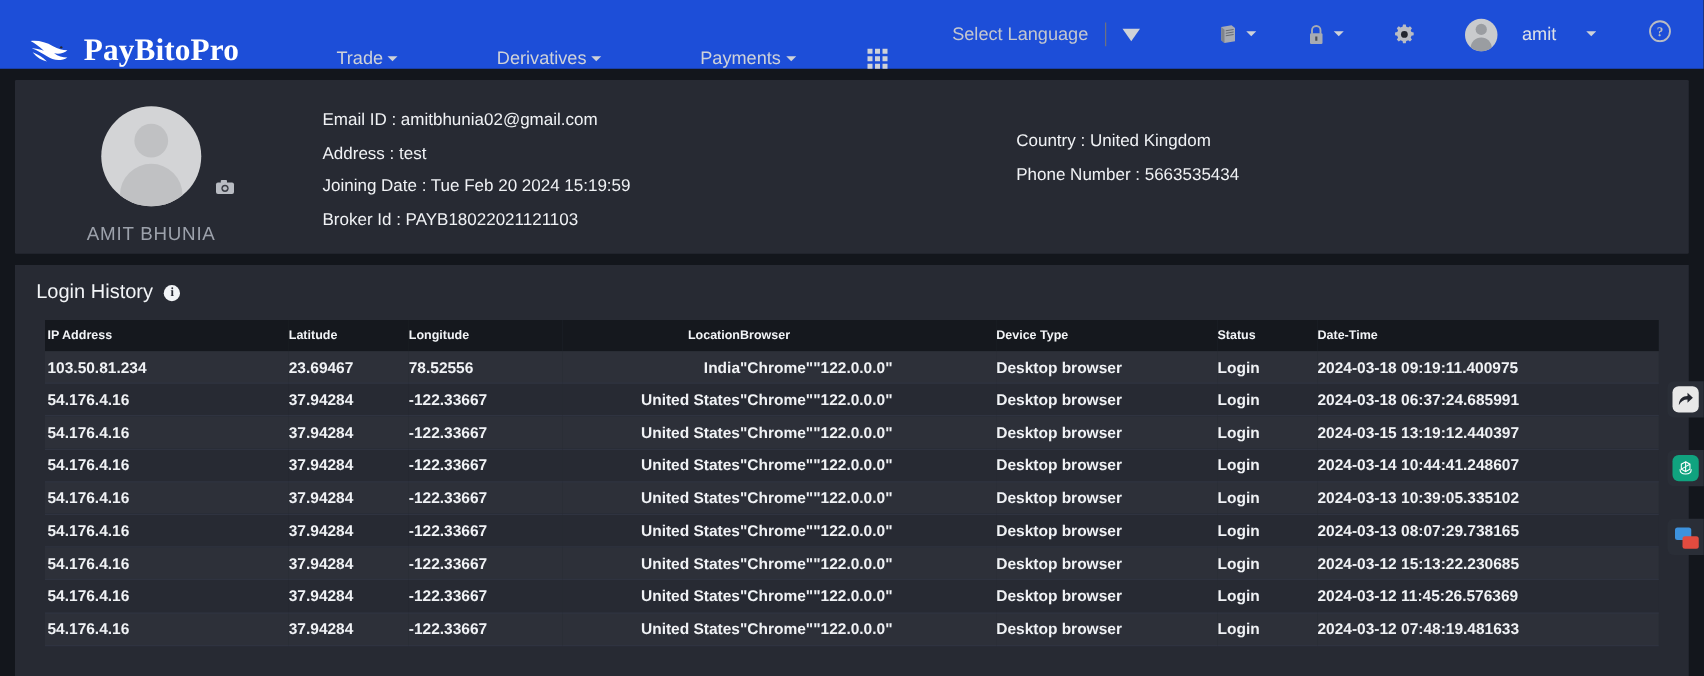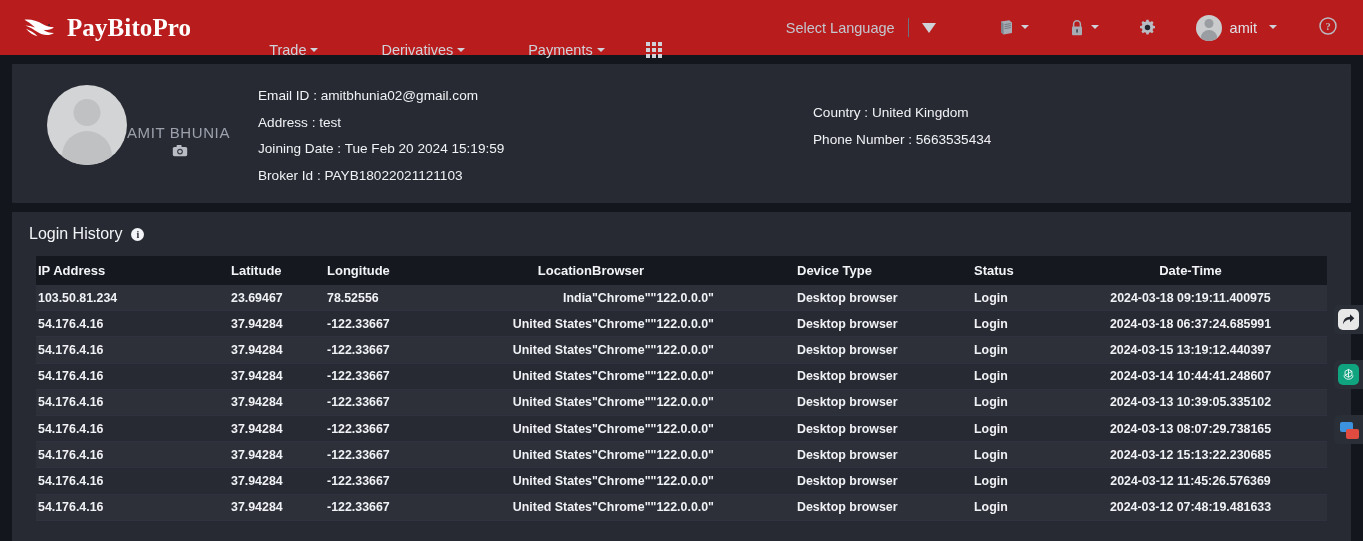--- a/index.html
+++ b/index.html
@@ -6,39 +6,39 @@
   html, body {
     width: 1363px; height: 541px;
     background: #13161c;
     font-family: "Liberation Sans", sans-serif;
     overflow: hidden;
   }
 
   
   .topnav {
     height: 55px;
-    background: #b91c1c;
+    background: #1d4ed8;
     display: flex;
-    align-items: center;
+    align-items: flex-end;
     position: relative;
   }
   .brand {
     display: flex; align-items: center;
     margin-left: 22px;
     gap: 9px;
   }
   .brand-logo { width: 36px; height: 28px; display:block; }
   .brand-name {
     color: #ffffff;
     font-family: "Liberation Serif", serif;
     font-size: 25px;
     font-weight: 700;
     letter-spacing: .1px;
   }
-  .nav-links { display: flex; align-items: center; margin-left: 78px; gap: 0; margin-top: 44px; }
+  .nav-links { display: flex; align-items: center; margin-left: 78px; gap: 16px; margin-top: 44px; }
   .nav-link {
     color: #cfd2d8;
     font-size: 14.5px;
     padding: 0 0;
     margin-right: 63px;
     cursor: pointer;
     white-space: nowrap;
   }
   .caret-dn {
     display:inline-block;
@@ -69,21 +69,21 @@
   .lang-sep { width:1px; height:19px; background:#6d7280; margin:0 13px; }
   .lang-caret {
     width:0;height:0;
     border-left:7px solid transparent;
     border-right:7px solid transparent;
     border-top:10px solid #cfd2d8;
     cursor: pointer;
   }
   .icon-btn { display:flex; align-items:center; cursor:pointer; margin-right: 40px; }
   .icon-btn svg { display:block; }
-  .user-chip { display:flex; align-items:center; gap:8px; margin-right: 42px; cursor:pointer; }
+  .user-chip { display:flex; align-items:center; gap:20px; margin-right: 42px; cursor:pointer; }
   .user-avatar-sm {
     width: 26px; height: 26px; border-radius: 50%;
     background: #c9cbcd; position:relative; overflow:hidden;
   }
   .user-avatar-sm::before {
     content:""; position:absolute; left:50%; top:4px;
     transform:translateX(-50%);
     width:9px;height:9px;border-radius:50%;background:#9a9da1;
   }
   .user-avatar-sm::after {
@@ -99,21 +99,21 @@
   .profile-card {
     margin: 9px 12px 0 12px;
     background: #272a33;
     height: 139px;
     display: flex;
     align-items: flex-start;
     border-radius: 1px;
   }
   .profile-avatar-block {
     width: 218px;
-    display:flex; align-items:center;
+    display:flex; flex-direction:column; align-items:center;
     padding-top: 21px;
     position: relative;
     justify-content: flex-end;
   }
   .avatar-big {
     width: 80px; height: 80px; border-radius: 50%;
     background: #d3d4d6; position: relative; overflow:hidden;
   }
   .avatar-big::before {
     content:""; position:absolute; left:50%; top:14px; transform:translateX(-50%);
@@ -158,21 +158,21 @@
     background:#f2f4f7; color:#272a33;
     font-size:10px; font-weight:700;
     display:flex;align-items:center;justify-content:center;
     font-family:"Liberation Serif", serif;
     cursor:pointer;
   }
   table { width: calc(100% - 48px); margin-left: 24px; border-collapse: collapse; }
   thead th {
     background: #15181e;
     color: #f2f4f7;
-    font-size: 13px;
+    font-size: 10px;
     font-weight: 700;
     text-align: left;
     padding: 7px 0 7px 0;
     white-space: nowrap;
   }
   tbody td {
     color: #f0f2f5;
     font-size: 12.4px;
     font-weight: 700;
     padding: 5.6px 0;
@@ -182,21 +182,21 @@
   tbody tr:nth-child(odd) { background: #2d3039; }
   tbody tr:nth-child(even) { background: #272a33; }
   
   .c-ip    { width: 195px; padding-left: 2px !important; }
   .c-lat   { width: 96px; }
   .c-lon   { width: 123px; }
   .c-loc   { width: 142px; text-align: right; }
   .c-brw   { width: 205px; }
   .c-dev   { width: 177px; }
   .c-sts   { width: 80px; }
-  .c-dtm   { width: auto; text-align: center; }
+  .c-dtm   { width: auto; }
 
   
   .side-widgets {
     position: absolute; right: 0; top: 305px;
     display:flex; flex-direction:column; gap: 26px; align-items:flex-end;
   }
   .widget {
     width: 29px; height: 29px;
     background: #20232b;
     border-radius: 5px 0 0 5px;

